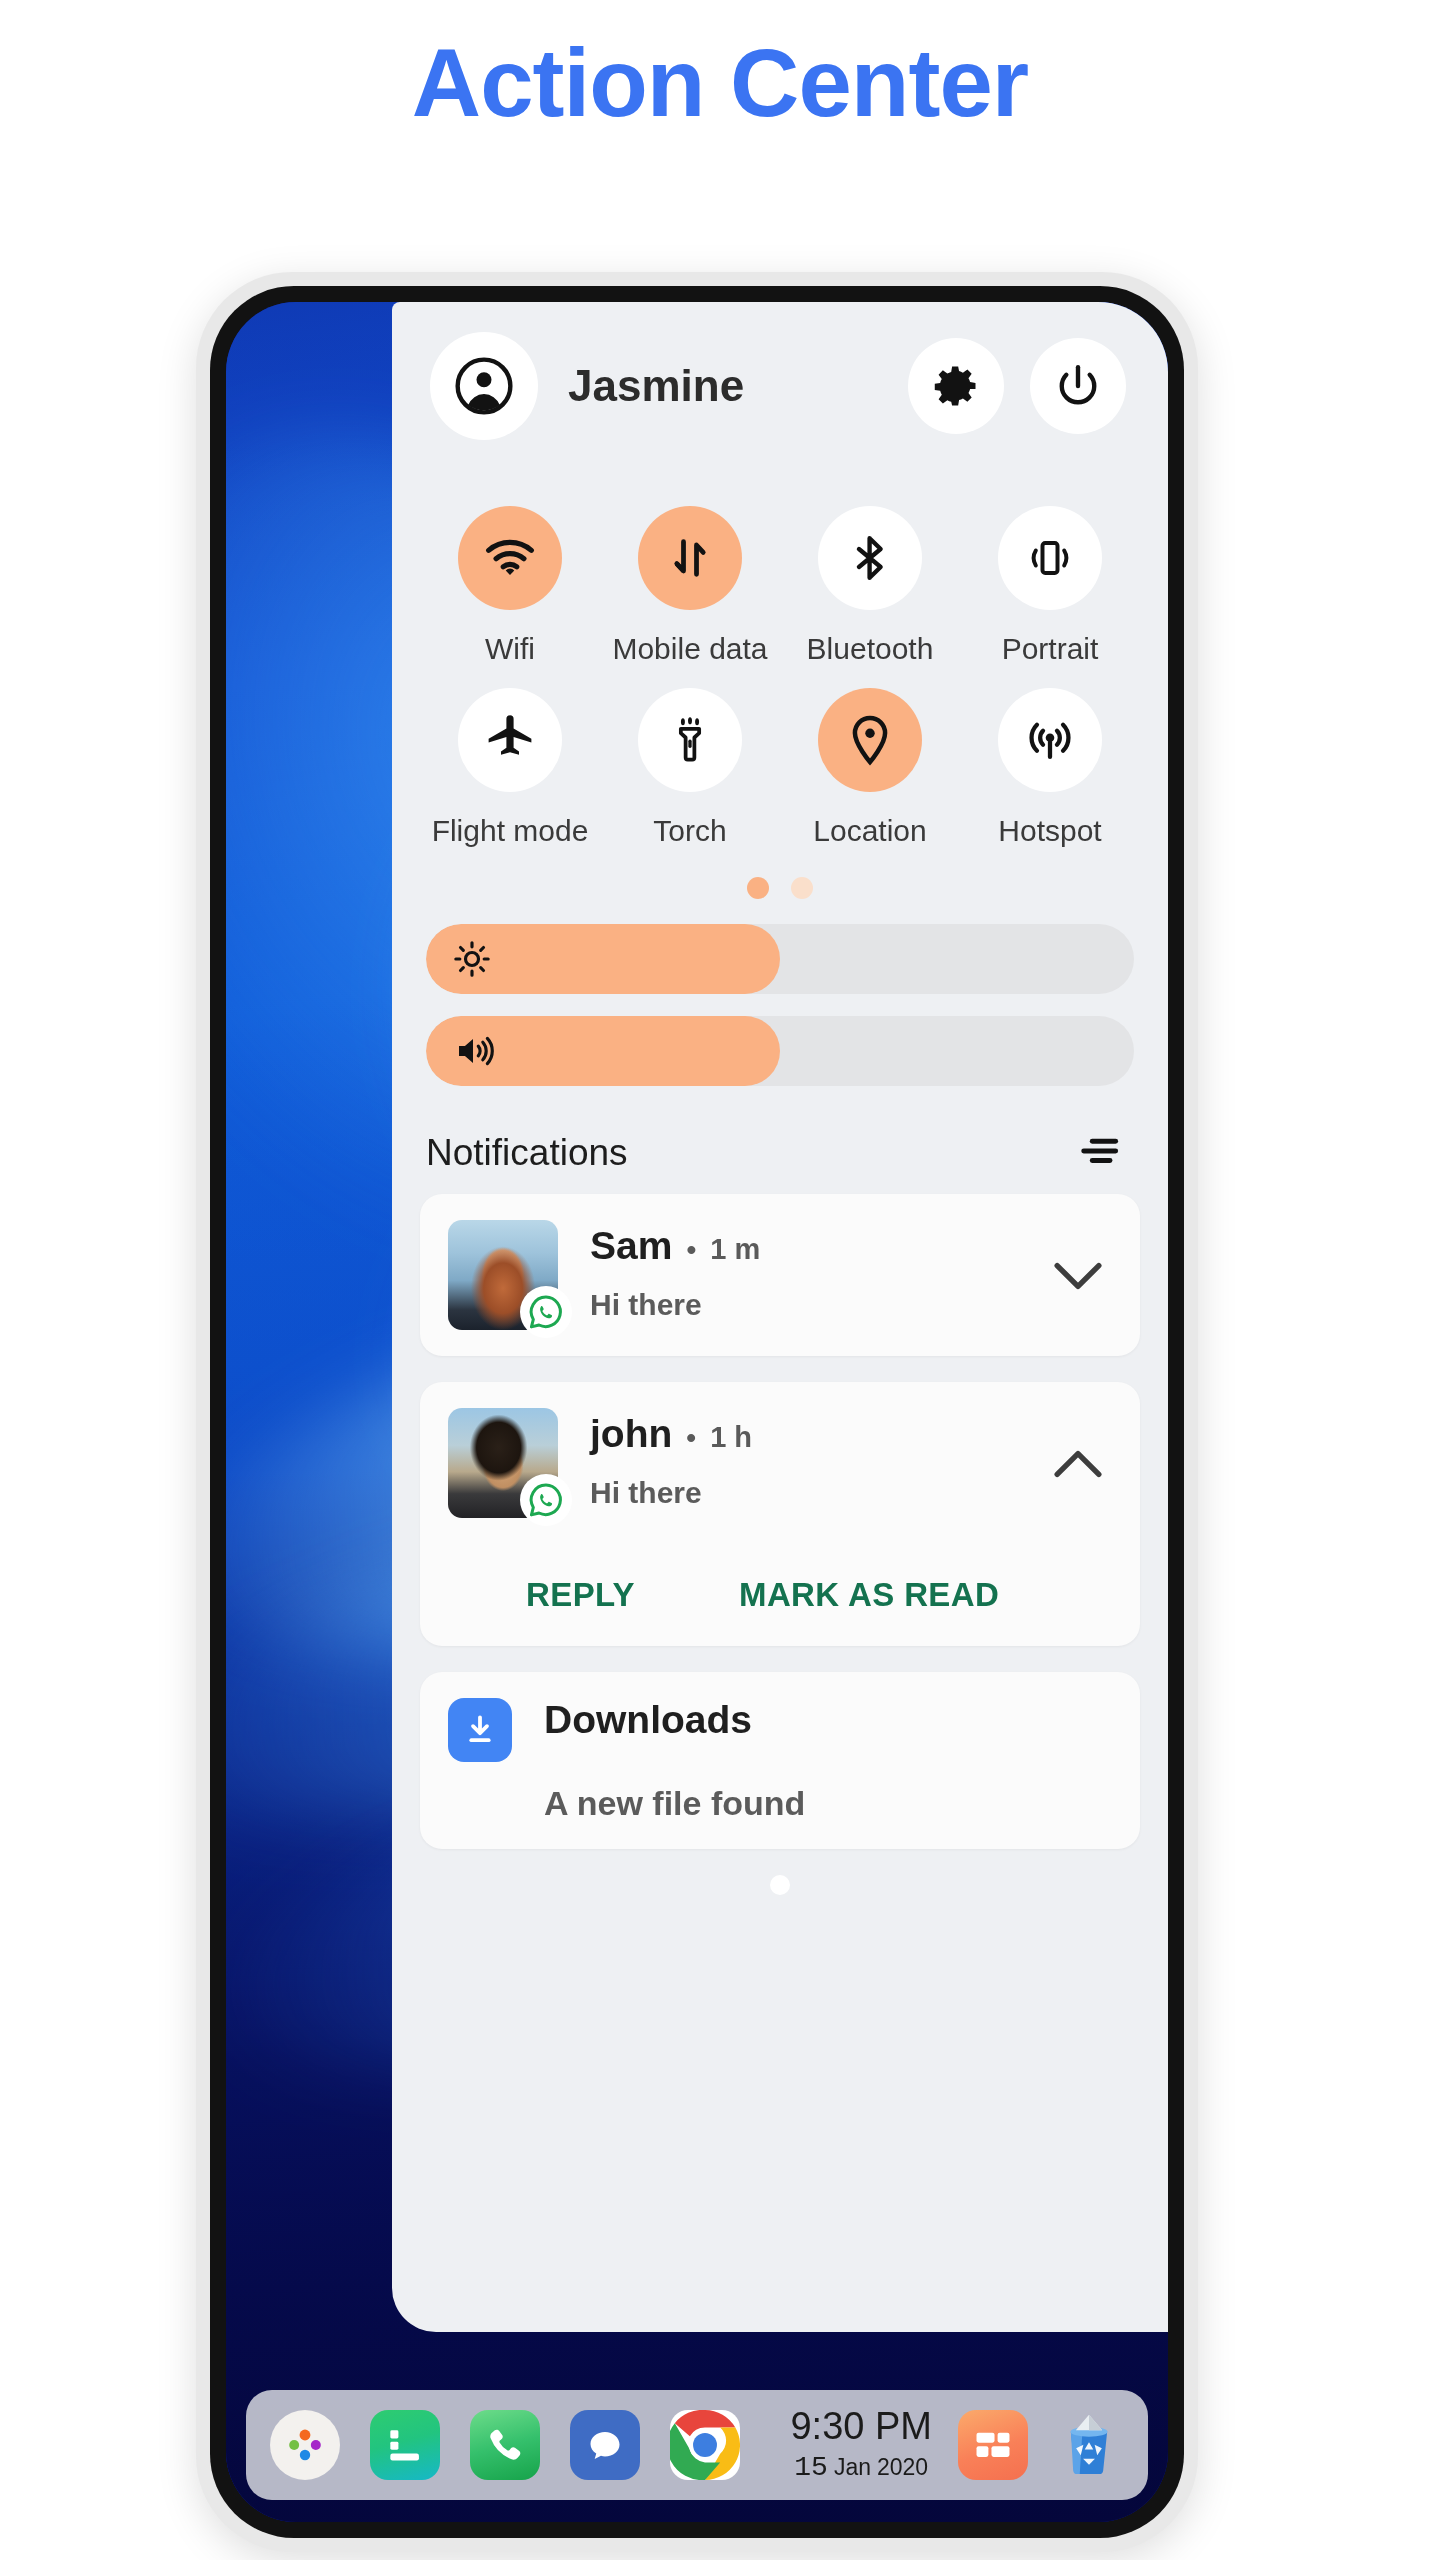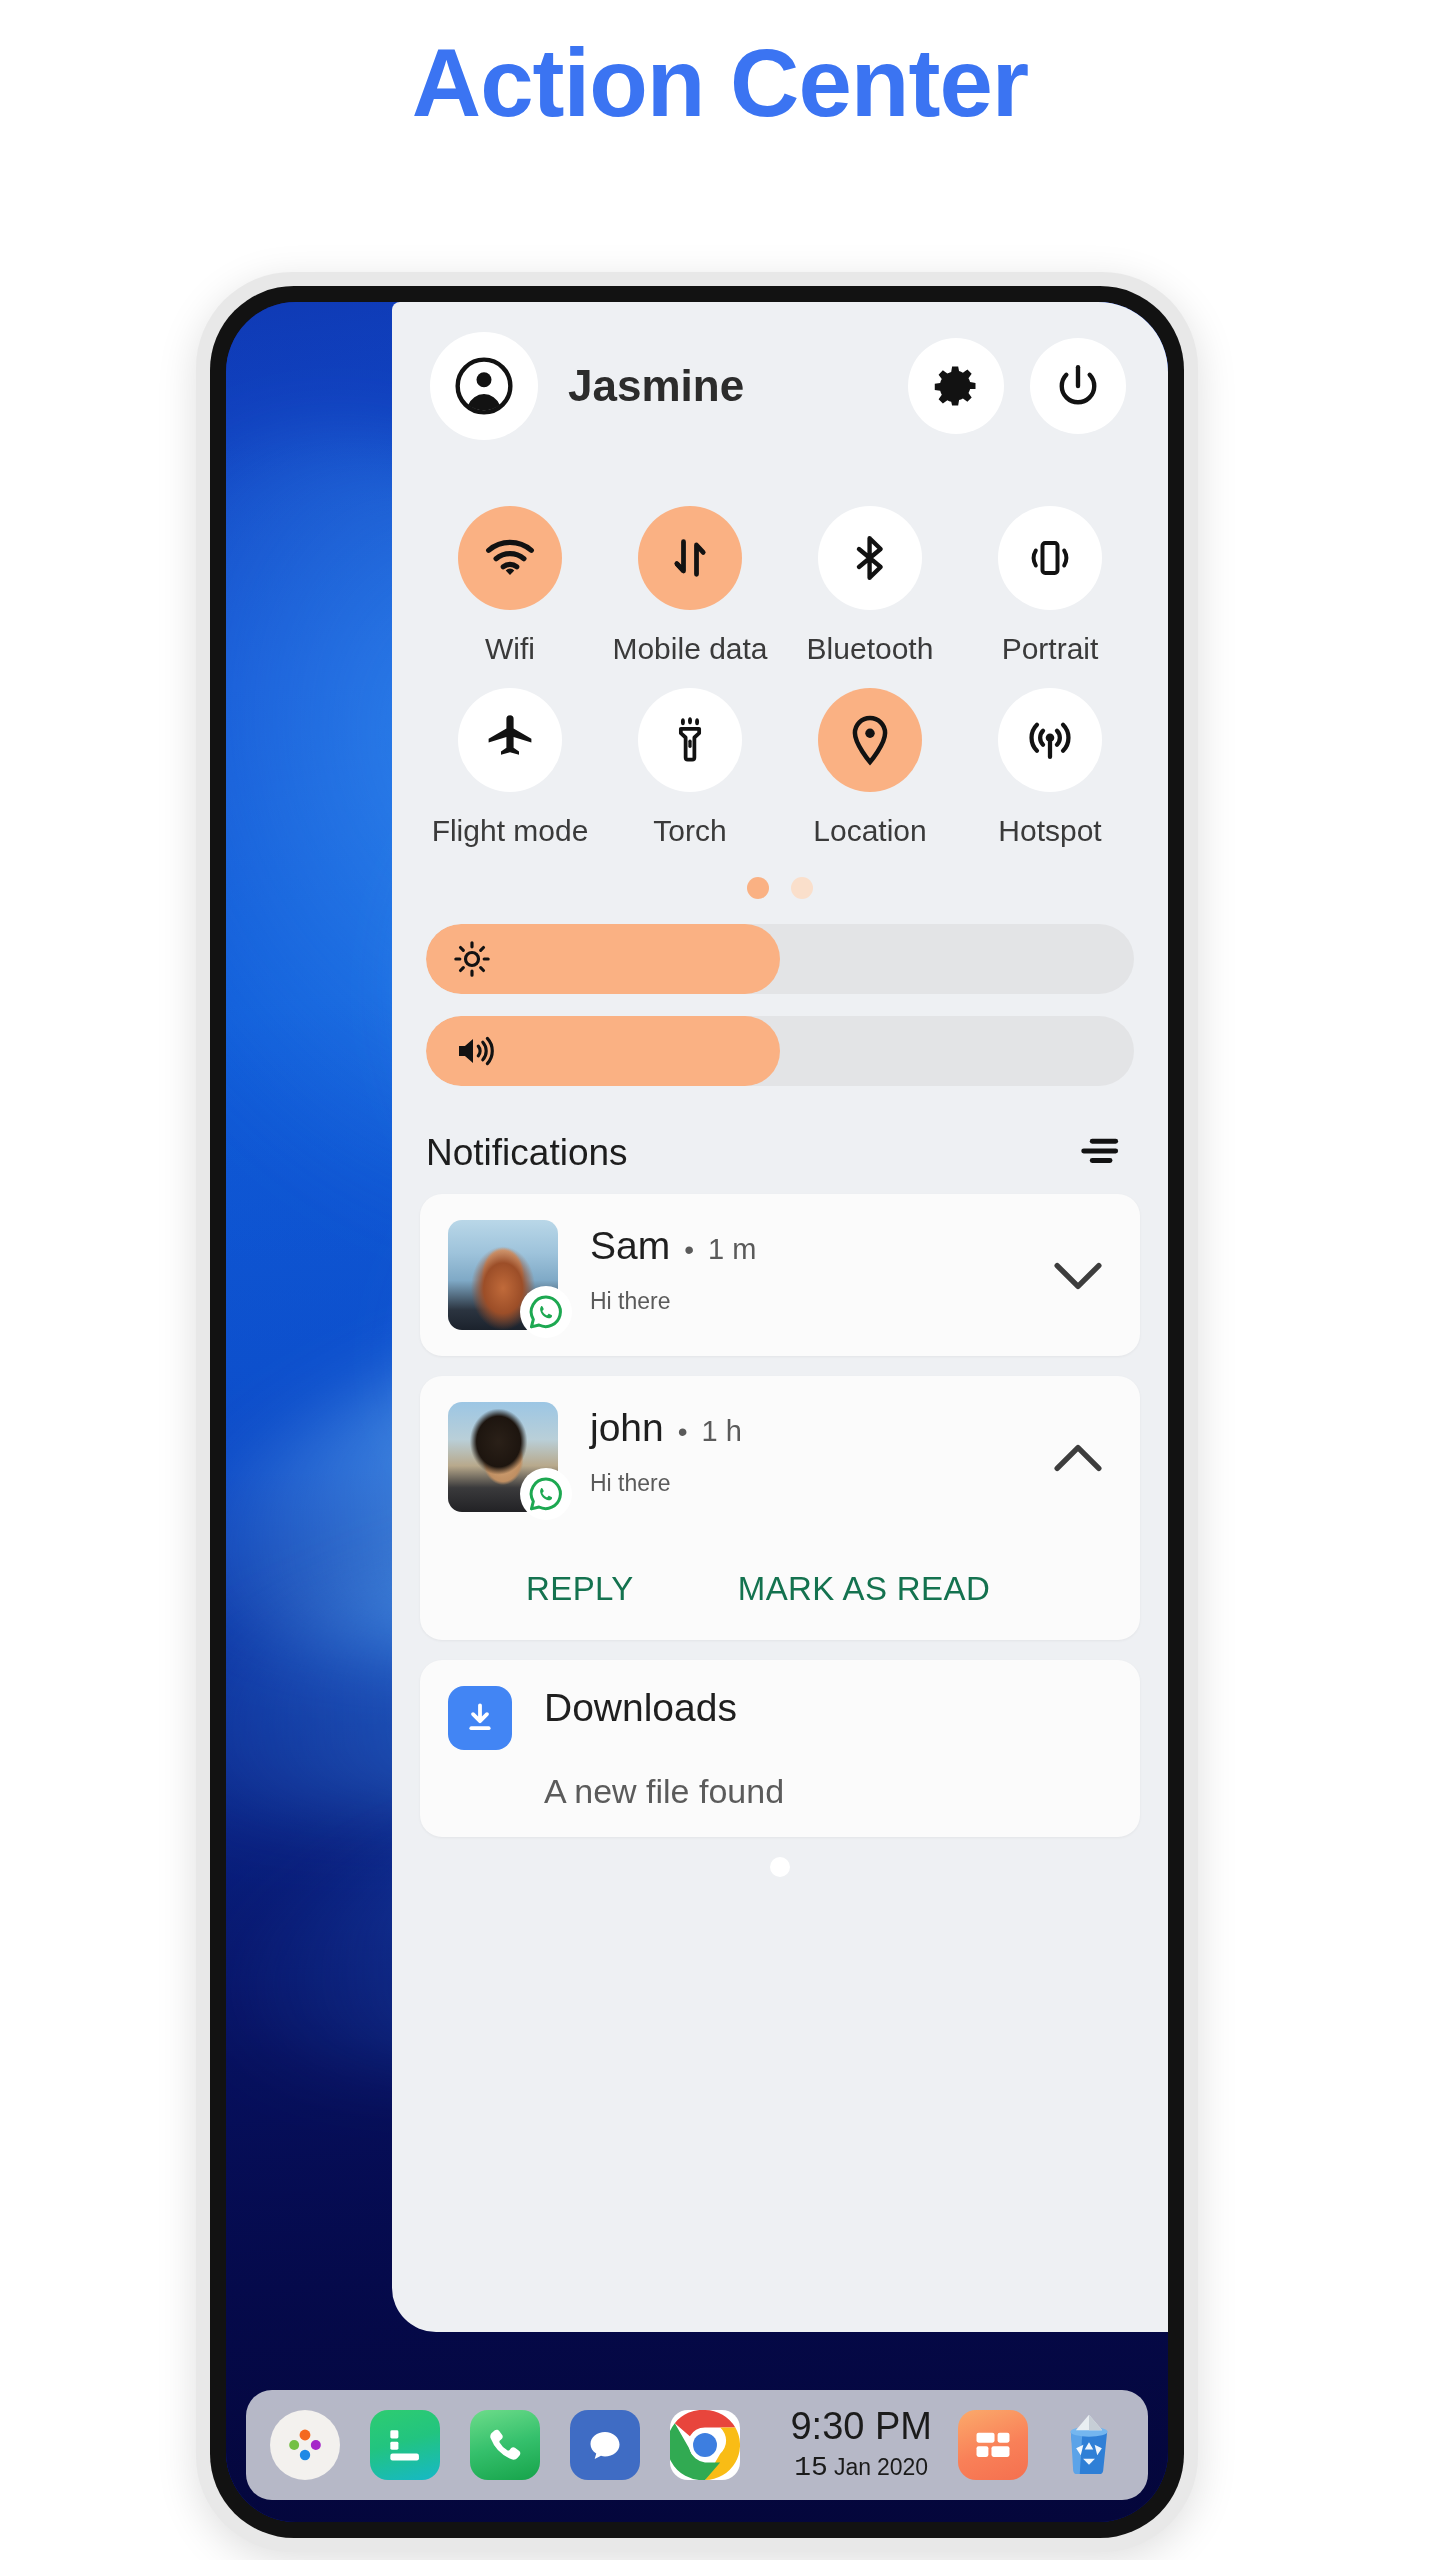--- a/index.html
+++ b/index.html
@@ -242,23 +242,24 @@
   .notif-title {
     font-size: 37px;
     color: #1d1d1d;
   }
 
   
   .notif-list { padding: 0 28px; }
   .ncard {
     background: #fbfbfb;
     border-radius: 22px;
-    margin-bottom: 20px;
+    margin-bottom: 26px;
     padding: 26px 28px 26px 28px;
     box-shadow: 0 1px 3px rgba(0,0,0,0.05);
+    font-weight: bold;
   }
   .ncard-top { display: flex; align-items: flex-start; }
   .thumb-wrap { position: relative; flex: 0 0 auto; width: 110px; height: 110px; }
   .thumb {
     width: 110px; height: 110px;
     border-radius: 14px;
     overflow: hidden;
     position: relative;
   }
   .thumb-sam {
@@ -283,21 +284,21 @@
   }
   .ncard-body {
     flex: 1 1 auto;
     margin-left: 32px;
     padding-top: 4px;
   }
   .nrow1 { display: flex; align-items: baseline; }
   .nsender { font-size: 39px; color: #1f1f1f; }
   .nsep { font-size: 28px; color: #5a5a5a; margin: 0 14px; }
   .ntime { font-size: 29px; color: #5a5a5a; }
-  .nmsg { margin-top: 20px; font-size: 23px; color: #5b5b5b; }
+  .nmsg { margin-top: 20px; font-size: 30px; color: #5b5b5b; }
   .nchev {
     flex: 0 0 auto;
     width: 68px; height: 68px;
     display: flex; align-items: center; justify-content: center;
     margin-top: 22px;
   }
   .ncard-actions {
     display: flex;
     padding: 58px 0 6px 0;
     padding-left: 78px;

